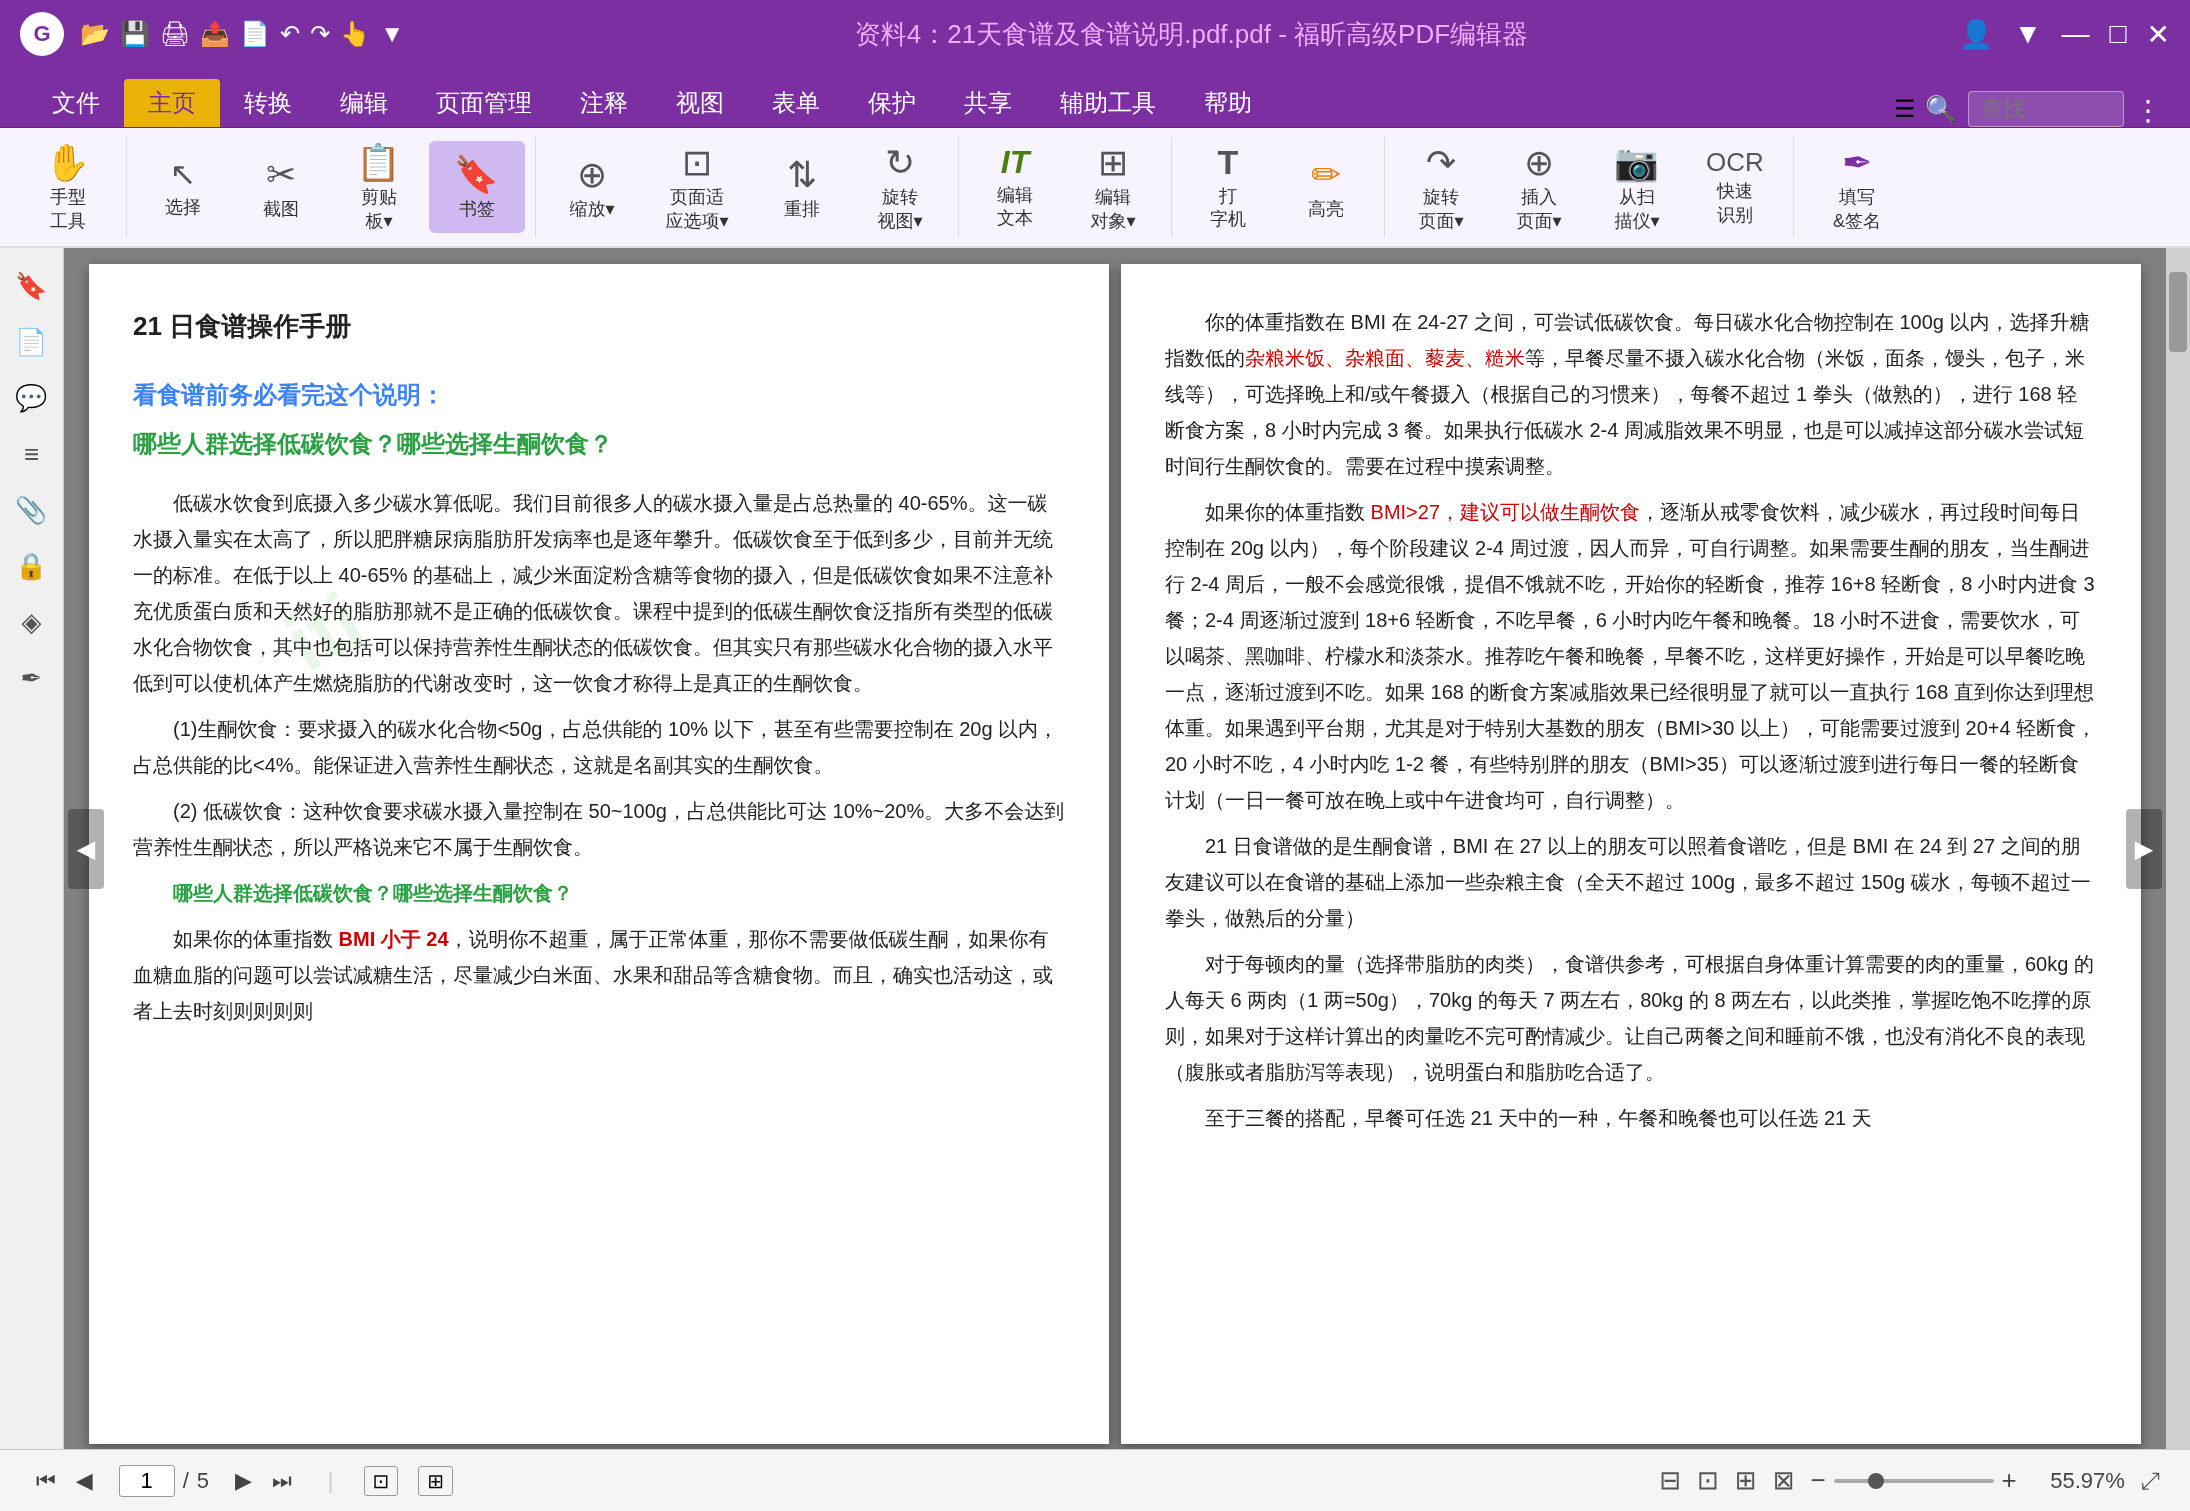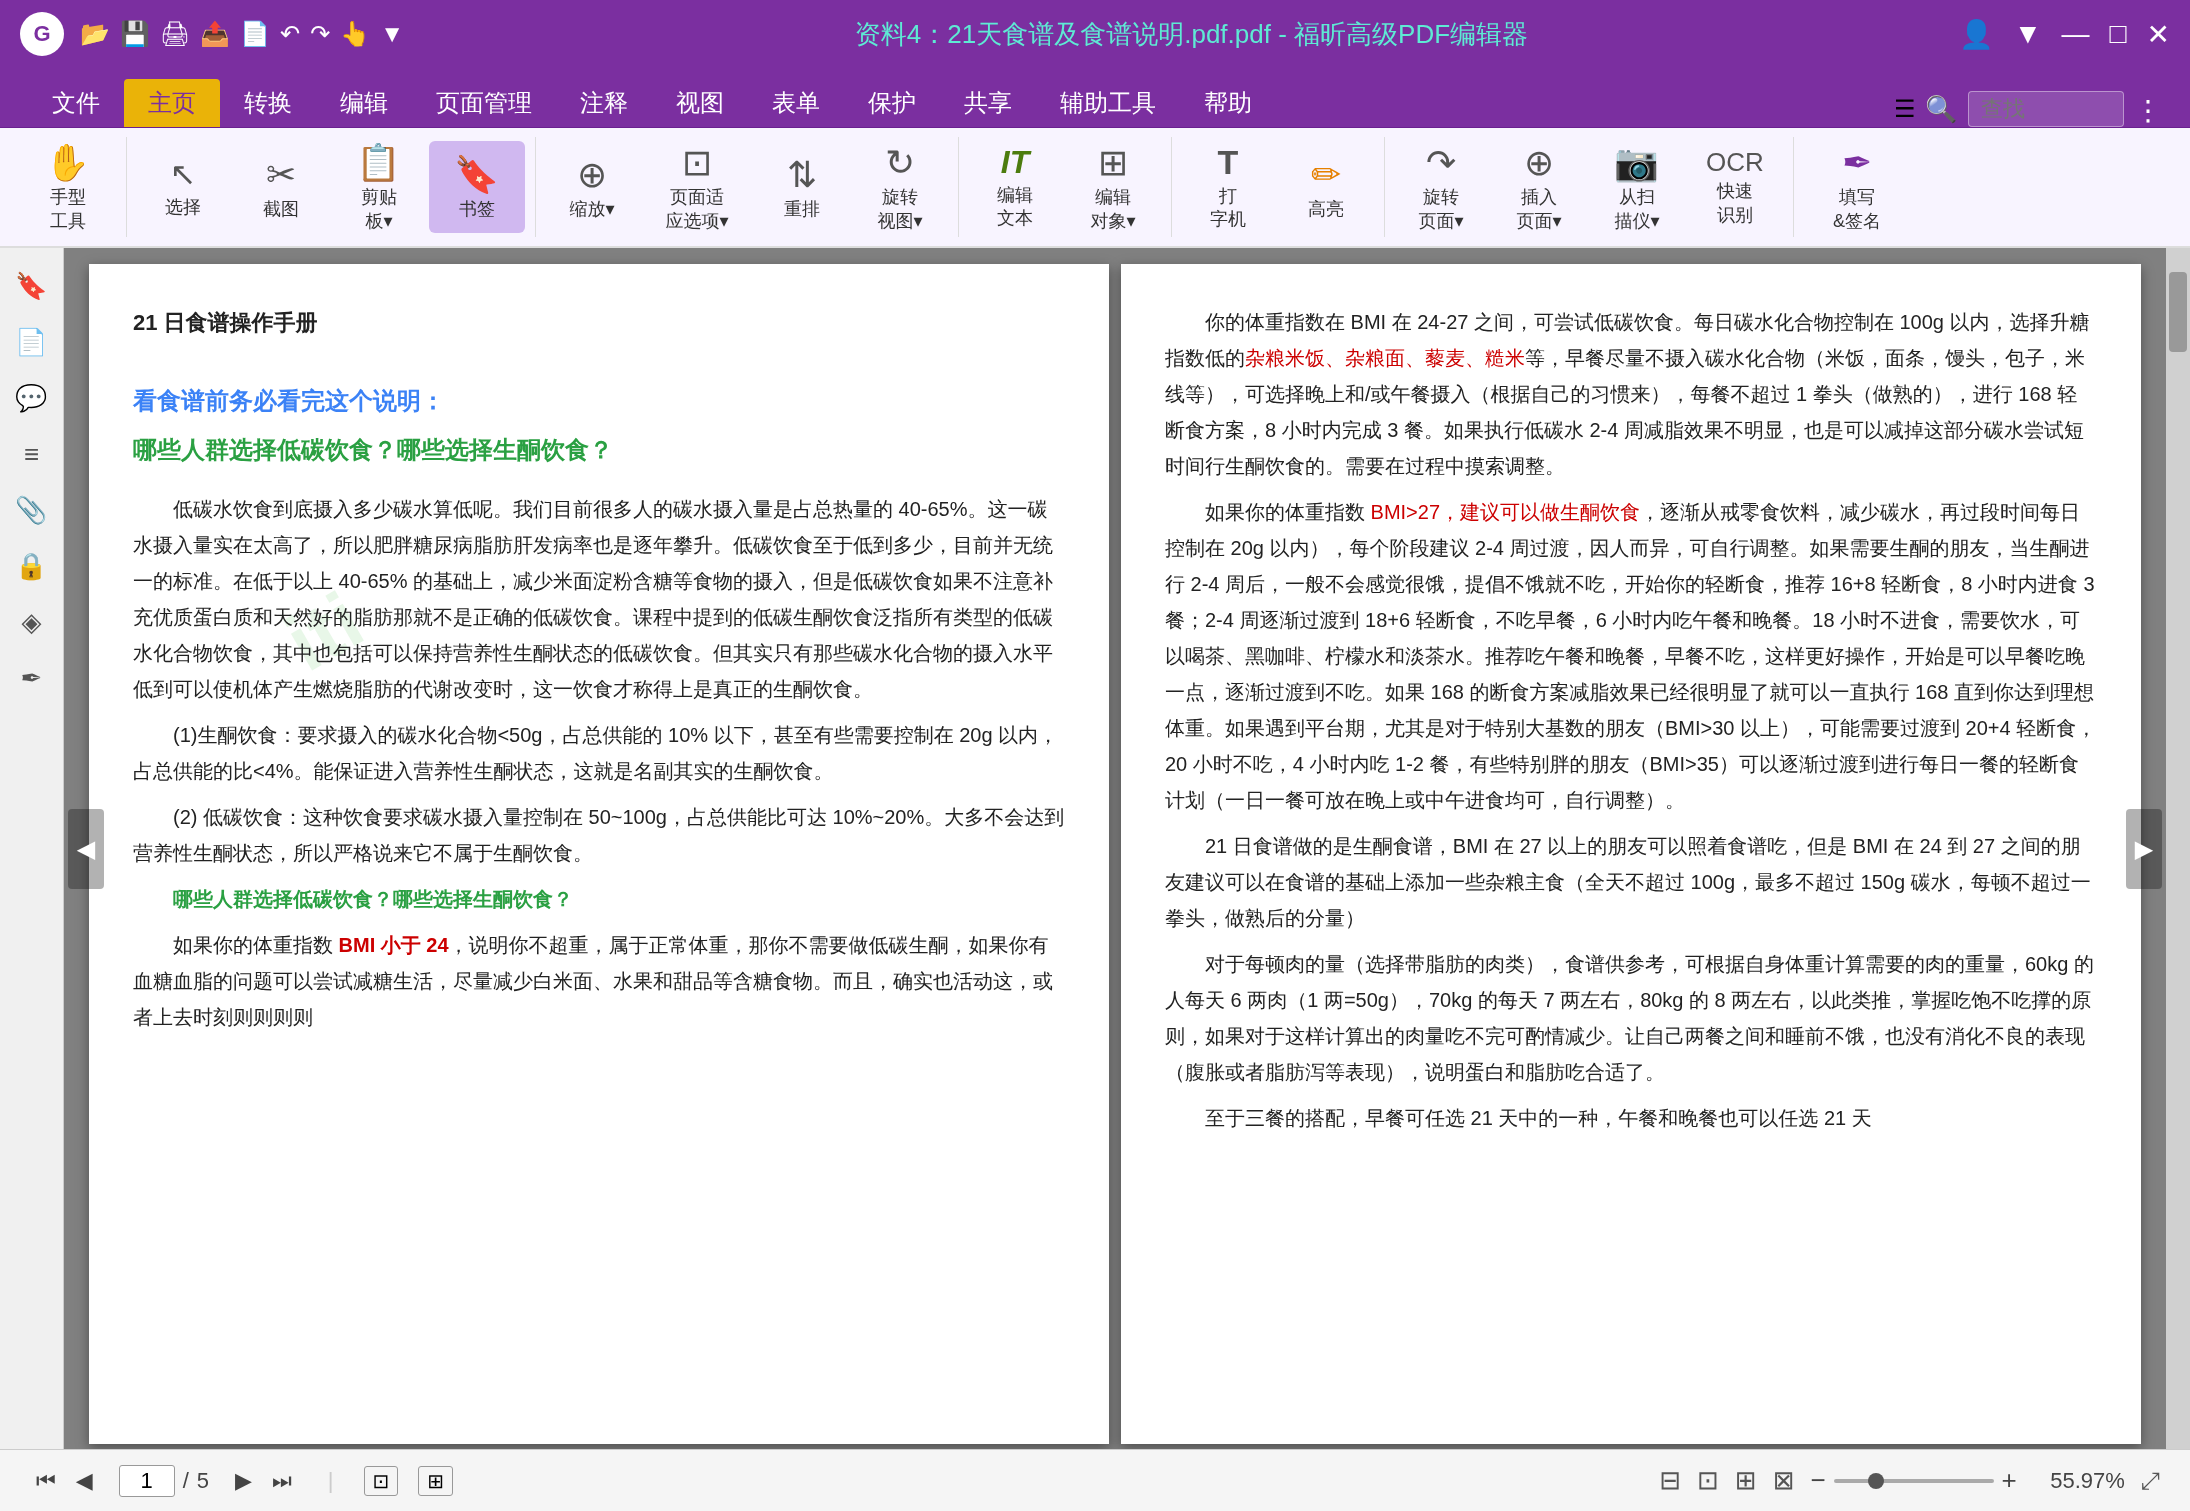--- a/index.html
+++ b/index.html
@@ -21,21 +21,21 @@
       display: flex; align-items: center; justify-content: center;
       margin-right: 16px;
       color: #7b2fa0;
       font-weight: bold;
       font-size: 22px;
     }
     #title-bar .window-title {
       flex: 1;
       text-align: center;
       font-size: 26px;
-      color: #5eead4;
+      color: #f0abfc;
     }
     #title-bar .window-controls {
       display: flex; gap: 20px; align-items: center;
     }
     #title-bar .window-controls span {
       font-size: 28px; cursor: pointer; color: white;
     }
     #title-bar .quick-tools {
       display: flex; gap: 10px; align-items: center; margin-right: 20px;
     }
@@ -208,24 +208,24 @@
       color: rgba(100,200,100,0.15);
       transform: rotate(-30deg);
       font-weight: bold;
       pointer-events: none;
       z-index: 0;
     }
 
     .page-content { position: relative; z-index: 1; }
 
     .page-title {
-      font-size: 22px;
+      font-size: 26px;
       font-weight: bold;
       color: #222;
-      margin-bottom: 40px;
+      margin-bottom: 27px;
     }
     .section-heading {
       font-size: 24px;
       color: #3b82f6;
       font-weight: bold;
       margin-bottom: 8px;
     }
     .section-question {
       font-size: 24px;
       color: #2aa042;

